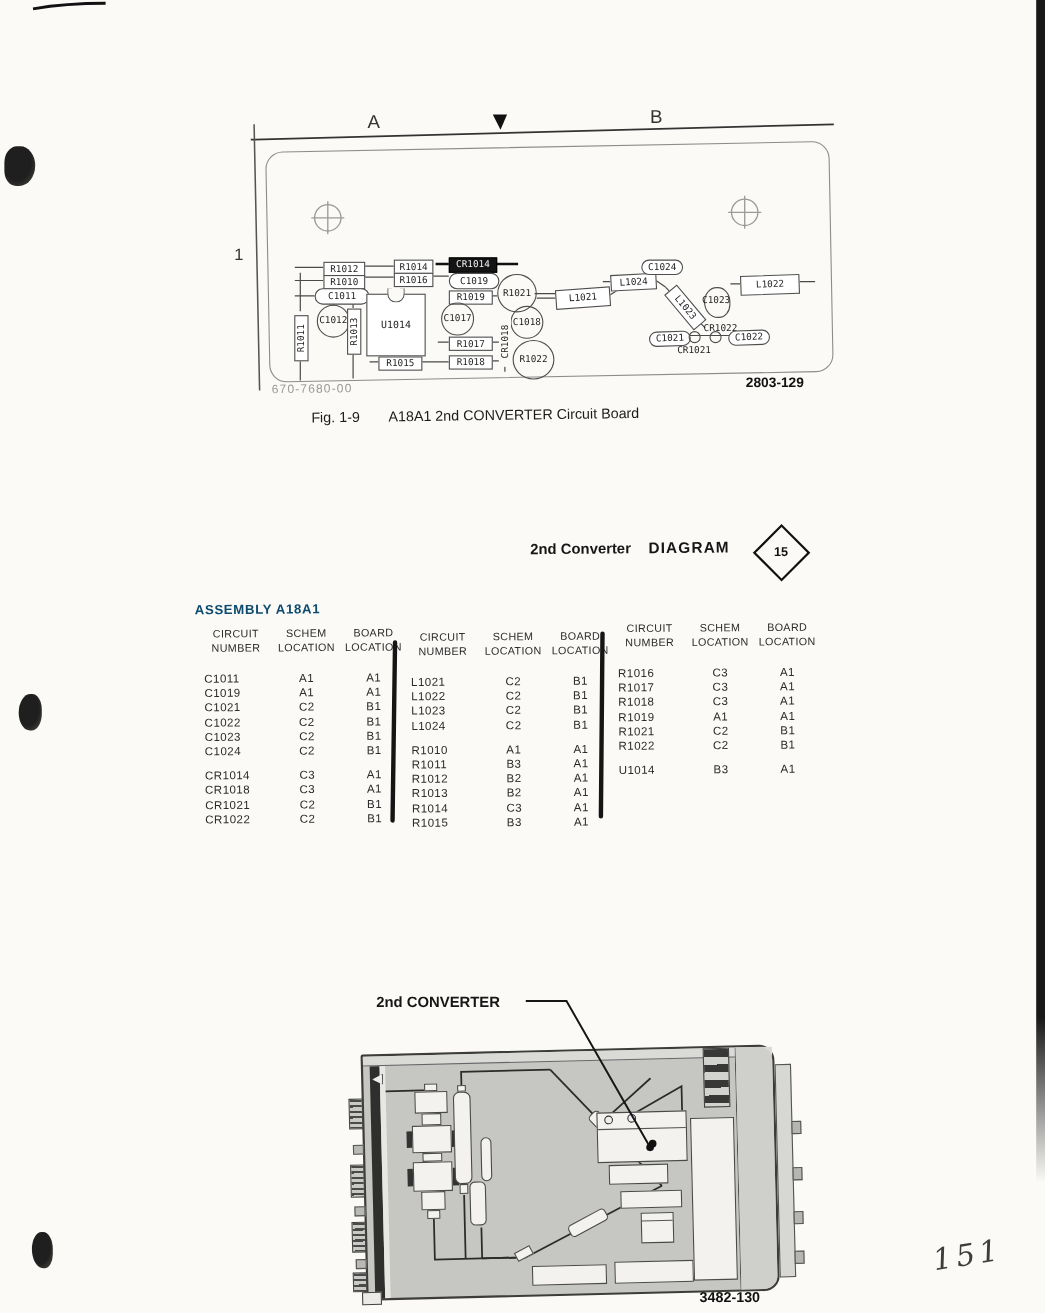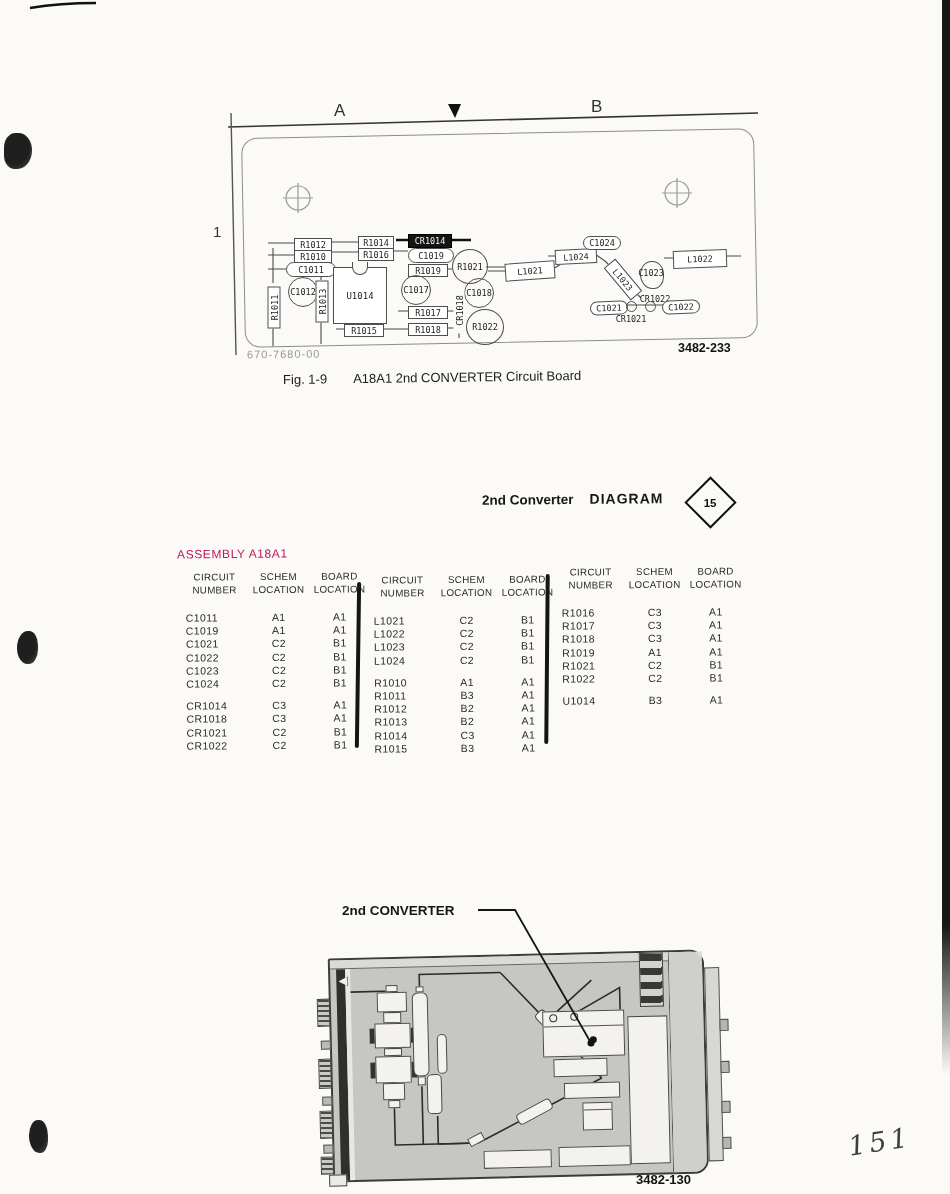--- a/index.html
+++ b/index.html
@@ -31,22 +31,22 @@
 
   
   #diagram-heading{position:absolute;left:482px;top:490px;font-weight:bold;color:#161616;transform:rotate(-0.5deg);}
   #diagram-heading .h1{font-size:13.5px;}
   #diagram-heading .h2{font-size:14px;letter-spacing:1px;margin-left:16px;text-align:center;}
   #diamond{position:absolute;left:692px;top:484px;width:33px;height:33px;border:2.6px solid #111;
            transform:rotate(45deg);display:flex;align-items:center;justify-content:center;background:#fbfaf7;}
   #diamond span{transform:rotate(-45deg);font-weight:bold;font-size:11.5px;color:#111;}
 
   
-  #assembly-title{position:absolute;left:177px;top:547px;font-size:12px;font-weight:normal;
-                  letter-spacing:0.6px;color:#be185d;transform:rotate(-0.5deg);}
+  #assembly-title{position:absolute;left:177px;top:547px;font-size:12px;font-weight:bold;
+                  letter-spacing:0.6px;color:#0c4a6e;transform:rotate(-0.5deg);}
   .tgroup{position:absolute;transform:rotate(-0.4deg);color:#2a2a2a;}
   .hdr{display:grid;grid-template-columns:70px 58px 64px;margin-bottom:15px;}
   .hdr .hcell{font-size:9.8px;text-align:center;line-height:13px;letter-spacing:0.3px;}
   .trow{display:grid;grid-template-columns:70px 58px 64px;height:13.2px;font-size:10.5px;letter-spacing:0.4px;}
   .tc0{text-align:left;padding-left:6px;}
   .tc1,.tc2{text-align:center;}
   .tgap{height:9px;}
   .divider{position:absolute;background:#151515;border-radius:2px;}
 
   
@@ -134,21 +134,21 @@
   <span class="comp plain" style="left:634px;top:266px;width:34px;height:13px;">C1023</span>
   <span class="comp" style="left:673px;top:250px;width:52px;height:16px;transform:rotate(-2deg);">L1022</span>
   <span class="comp plain" style="left:634px;top:293px;width:42px;height:11px;">CR1022</span>
   <span class="comp oval" style="left:590px;top:301px;width:36px;height:12px;transform:rotate(-2deg);">C1021</span>
   <span class="comp circ" style="left:626px;top:301px;width:9px;height:9px;"></span>
   <span class="comp circ" style="left:645px;top:301px;width:9px;height:9px;"></span>
   <span class="comp oval" style="left:662px;top:300px;width:36px;height:12px;transform:rotate(-2deg);">C1022</span>
   <span class="comp plain" style="left:610px;top:313px;width:42px;height:11px;">CR1021</span>
 
   <div id="part-number">670-7680-00</div>
-  <div id="fig-number-1">3482-233</div>
+  <div id="fig-number-1">2803-129</div>
   <div id="board-caption">
     <span>Fig. 1-9</span><span class="t2">A18A1  2nd CONVERTER Circuit Board</span>
   </div>
 
   <div id="diagram-heading">
     <span class="h1">2nd Converter</span><span class="h2">DIAGRAM</span>
   </div>
   <div id="diamond">
     <span>15</span>
   </div>

